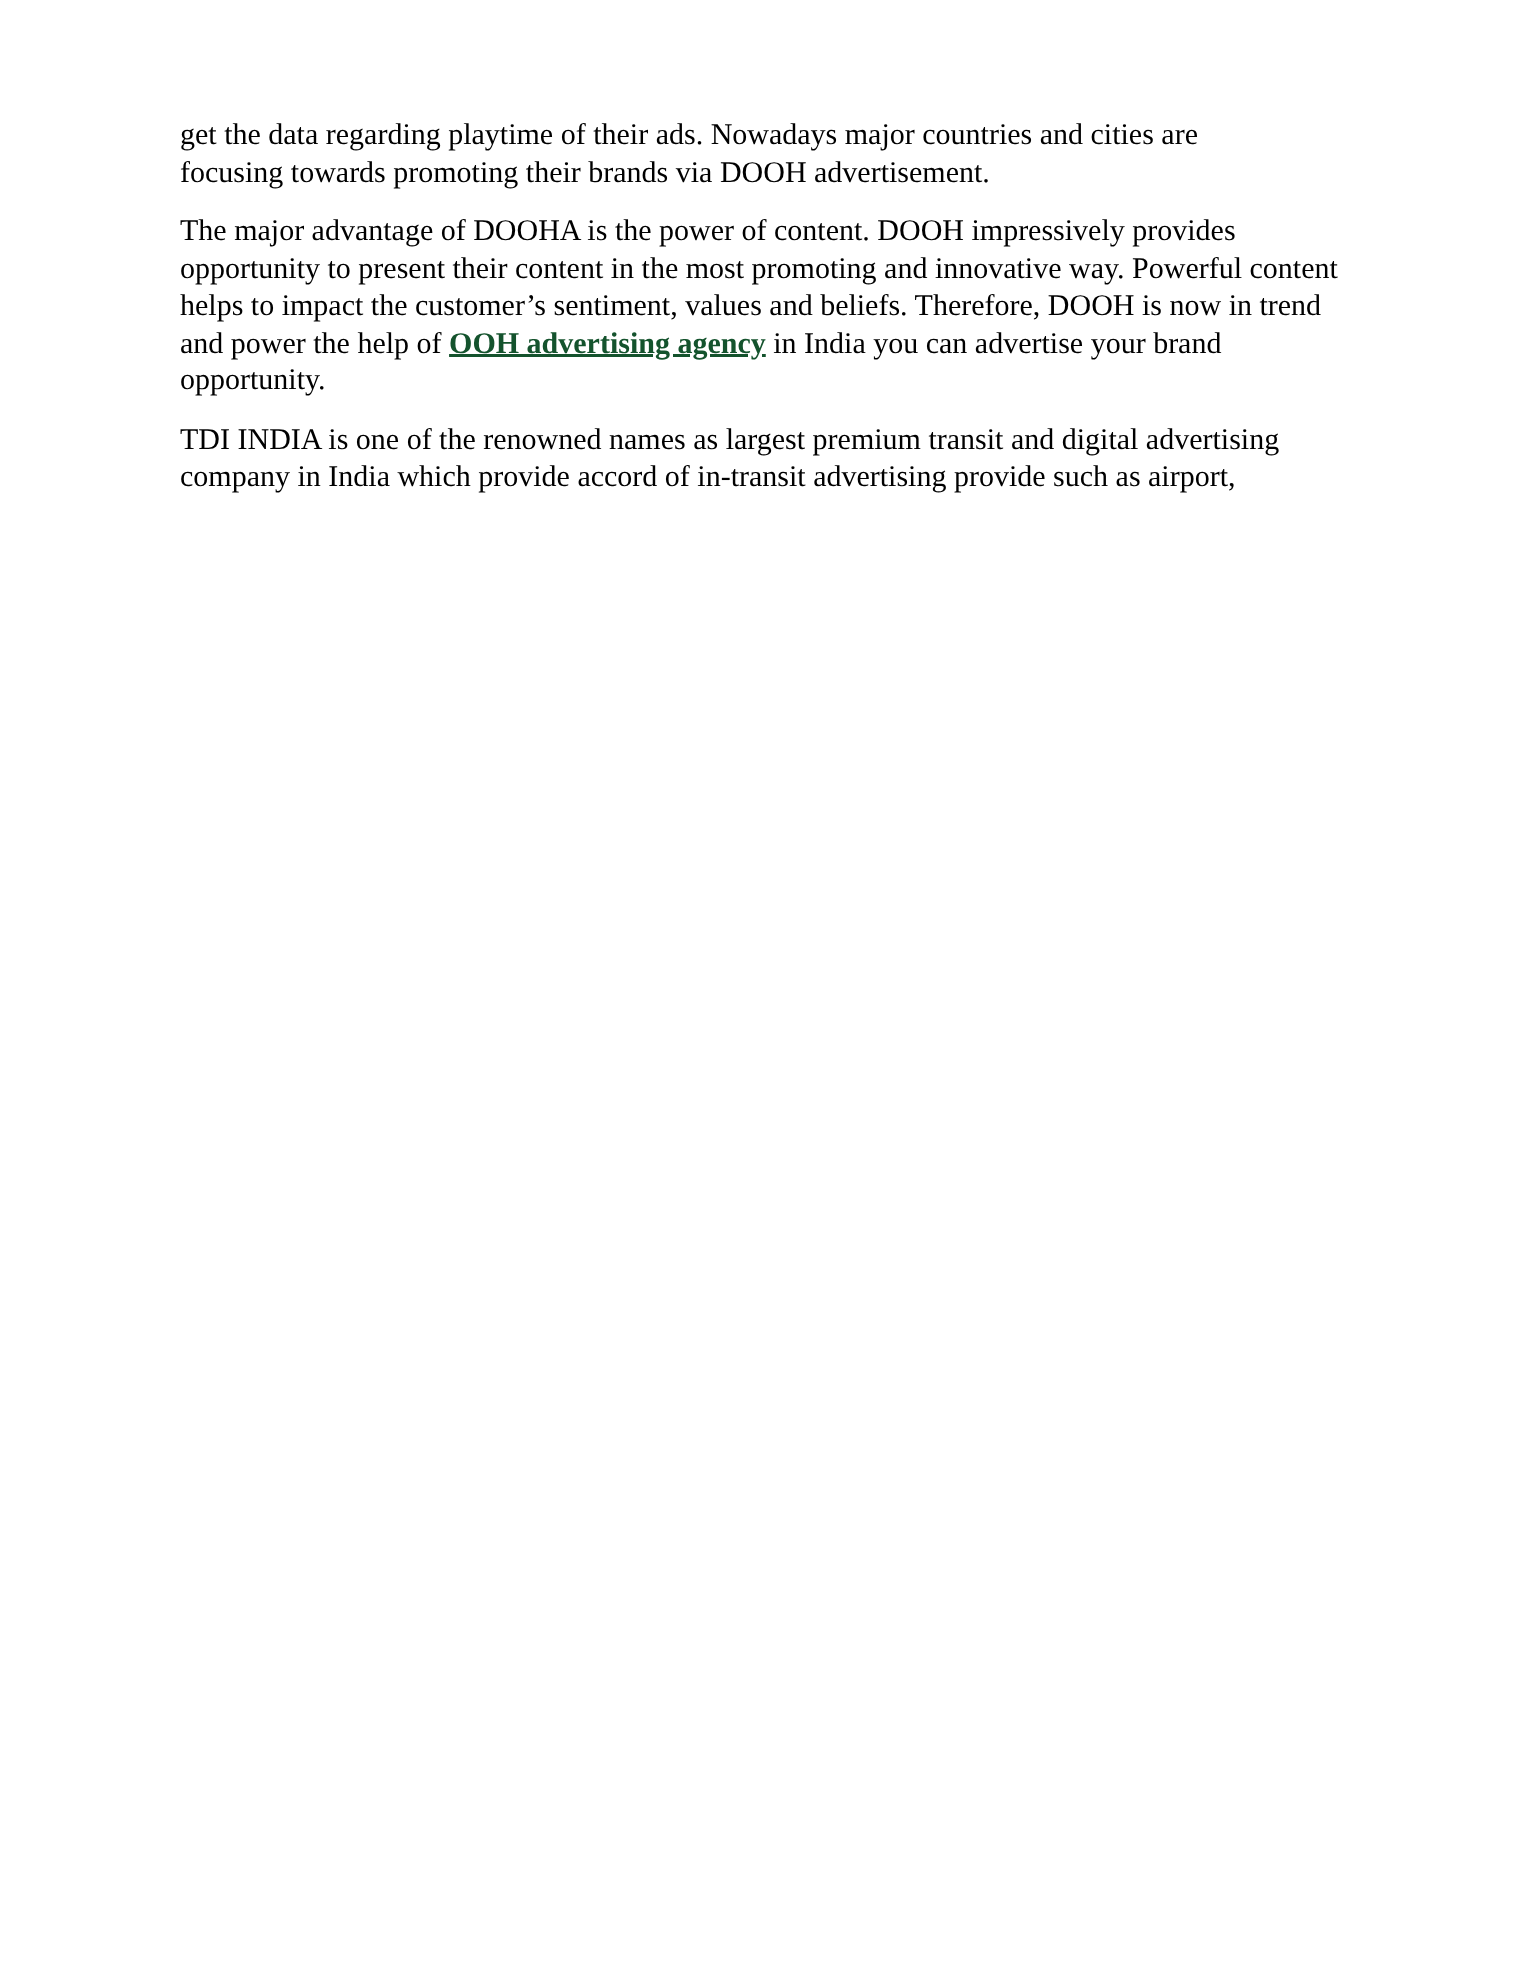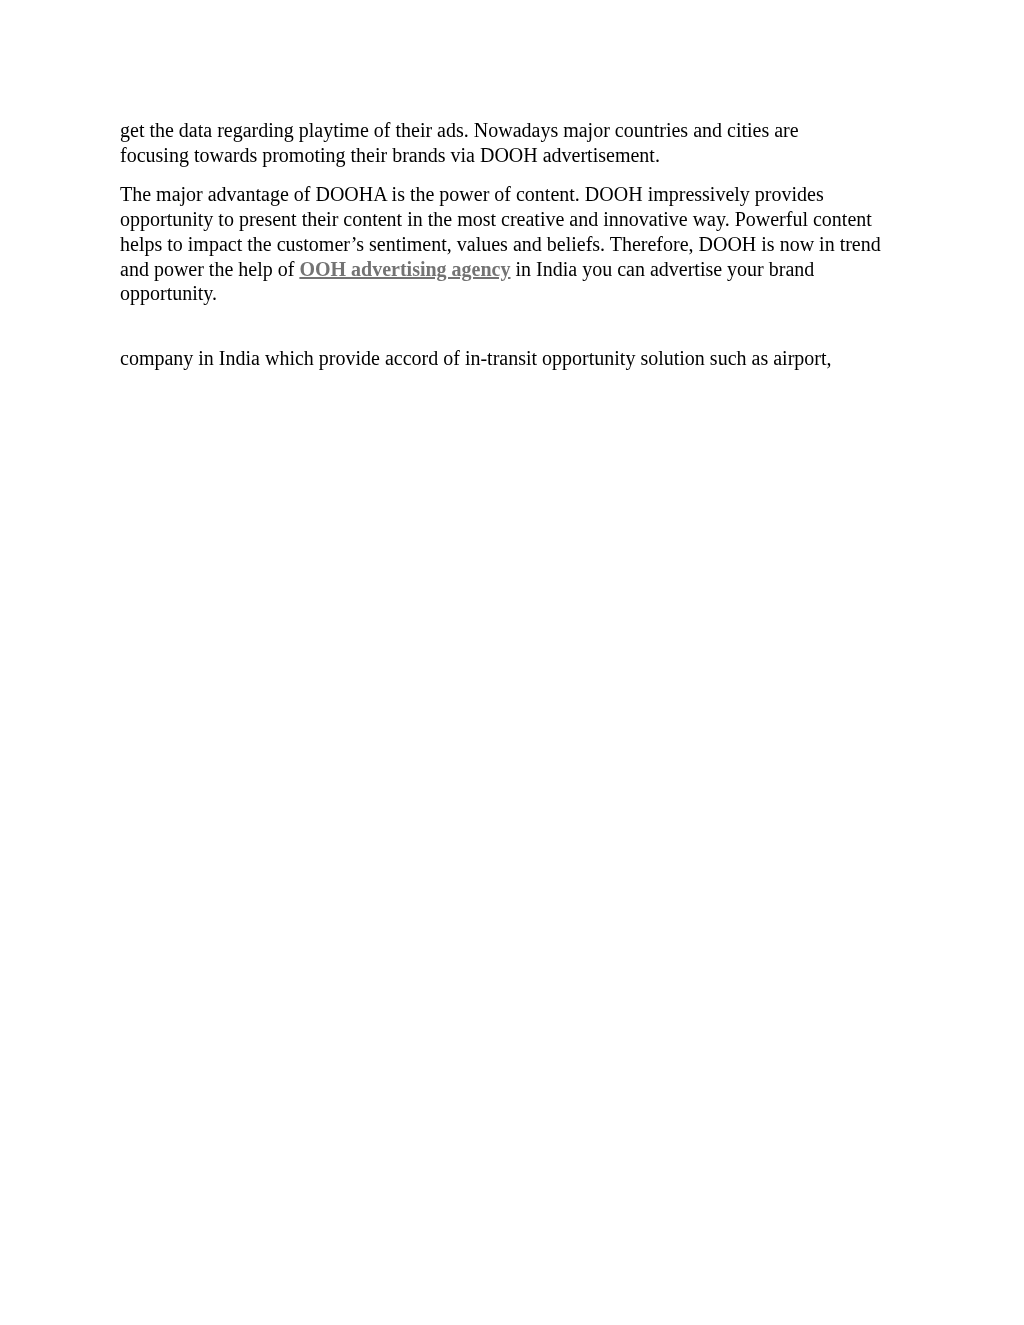--- a/index.html
+++ b/index.html
@@ -9,53 +9,53 @@
   body {
     width: 1024px;
     height: 1325px;
     background: #ffffff;
     font-family: "Liberation Serif", "DejaVu Serif", serif;
     color: #000000;
     overflow: hidden;
   }
   .doc-content {
     box-sizing: border-box;
-    padding: 118px 110px 0 120px;
+    padding: 78px 110px 0 120px;
     font-size: 20px;
     line-height: 24.7px;
   }
   .paragraph {
     margin: 0 0 15px 0;
   }
   .line {
     white-space: pre;
   }
   a.doc-link {
-    color: #737373;
+    color: #14532d;
     font-weight: bold;
     text-decoration: underline;
     cursor: pointer;
   }
 </style>
 </head>
 <body>
 
 <div class="doc-content">
 
   <p class="paragraph">
     <span class="line">get the data regarding playtime of their ads. Nowadays major countries and cities are</span><br>
     <span class="line">focusing towards promoting their brands via DOOH advertisement.</span>
   </p>
 
   <p class="paragraph">
     <span class="line">The major advantage of DOOHA is the power of content. DOOH impressively provides</span><br>
-    <span class="line">opportunity to present their content in the most creative and innovative way. Powerful content</span><br>
+    <span class="line">opportunity to present their content in the most promoting and innovative way. Powerful content</span><br>
     <span class="line">helps to impact the customer’s sentiment, values and beliefs. Therefore, DOOH is now in trend</span><br>
     <span class="line"><span>and power the help of </span><a class="doc-link" href="#">OOH advertising agency</a><span> in India you can advertise your brand</span></span><br>
     <span class="line">opportunity.</span>
   </p>
 
   <p class="paragraph">
-    <br>
-    <span class="line">company in India which provide accord of in-transit opportunity solution such as airport,</span><br>
+    <span class="line">TDI INDIA is one of the renowned names as largest premium transit and digital advertising</span><br>
+    <span class="line">company in India which provide accord of in-transit advertising provide such as airport,</span><br>
   </p>
 
 </div>
 
 </body></html>

